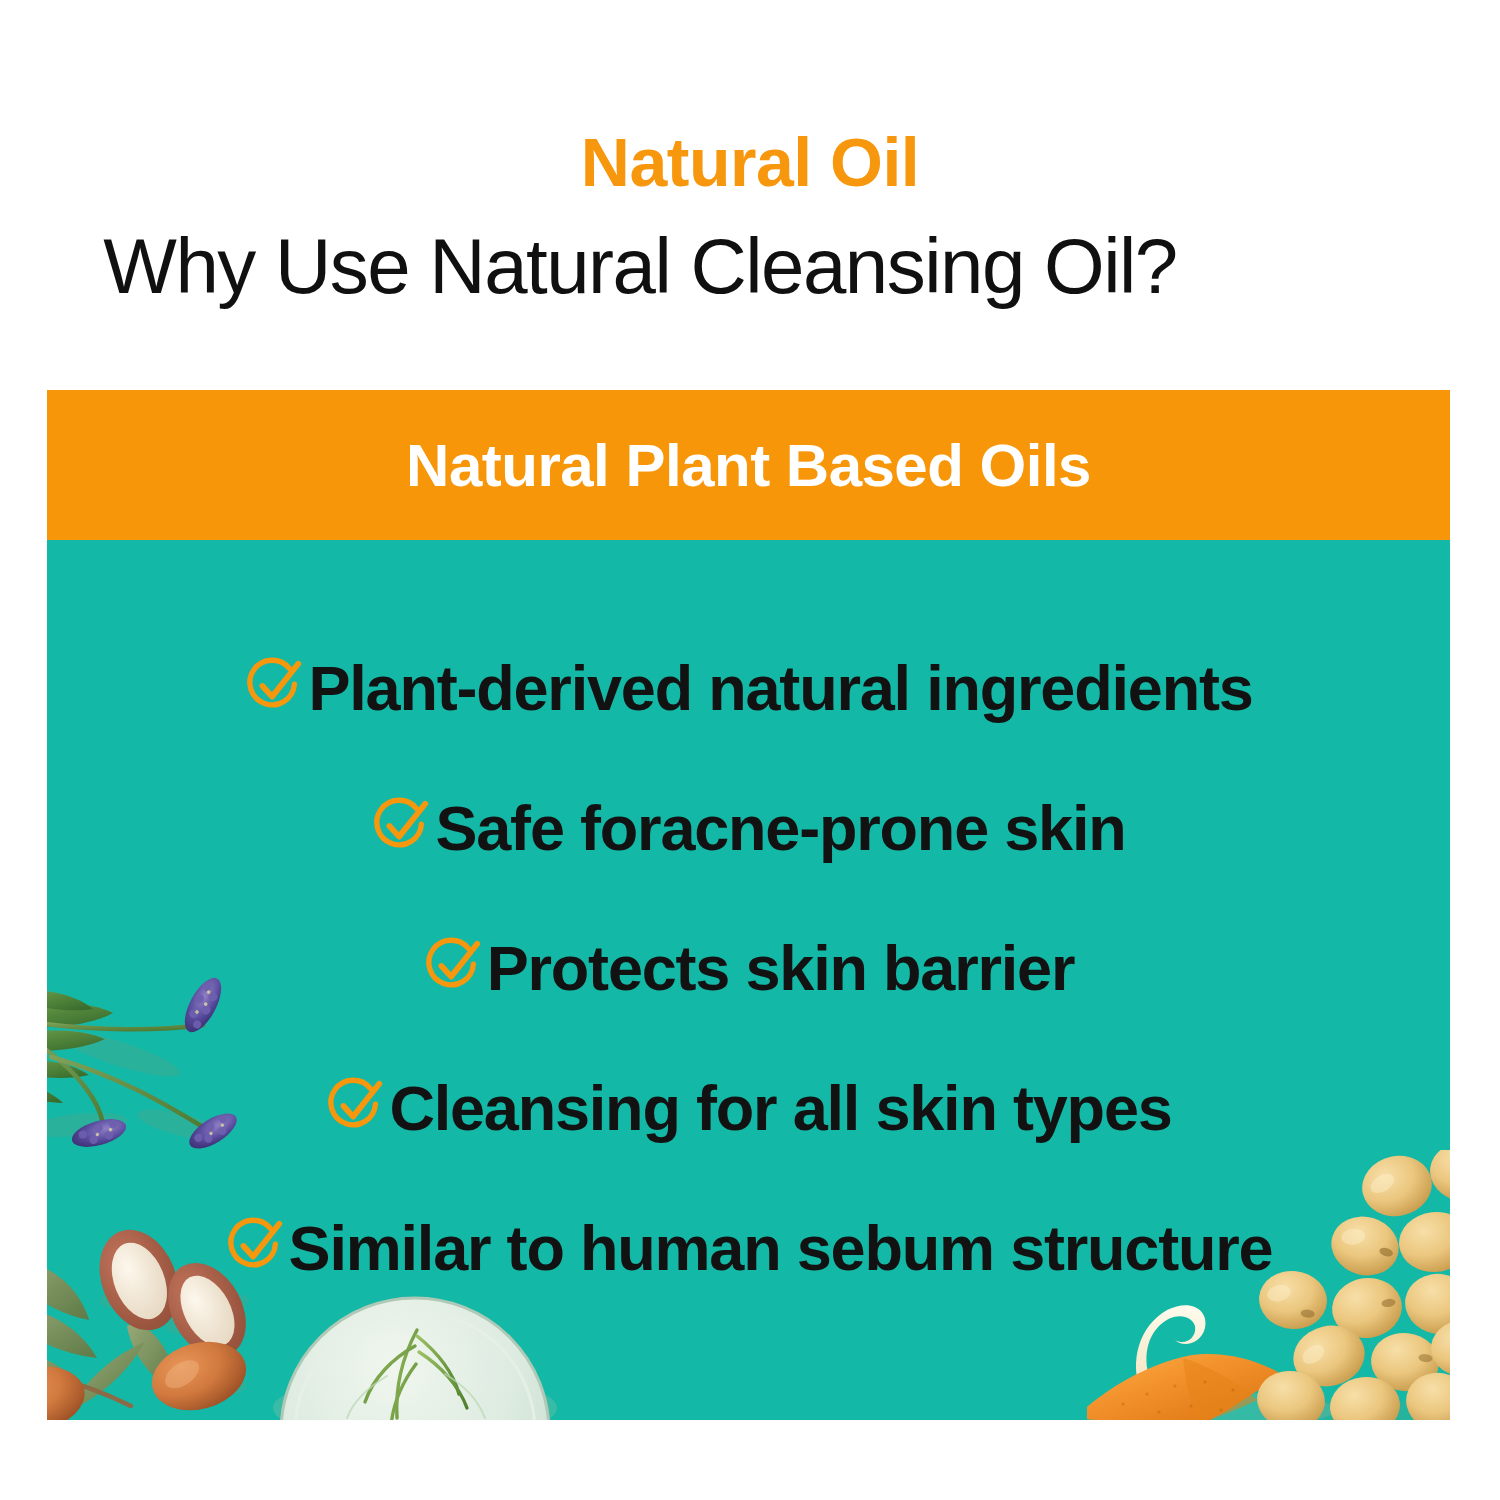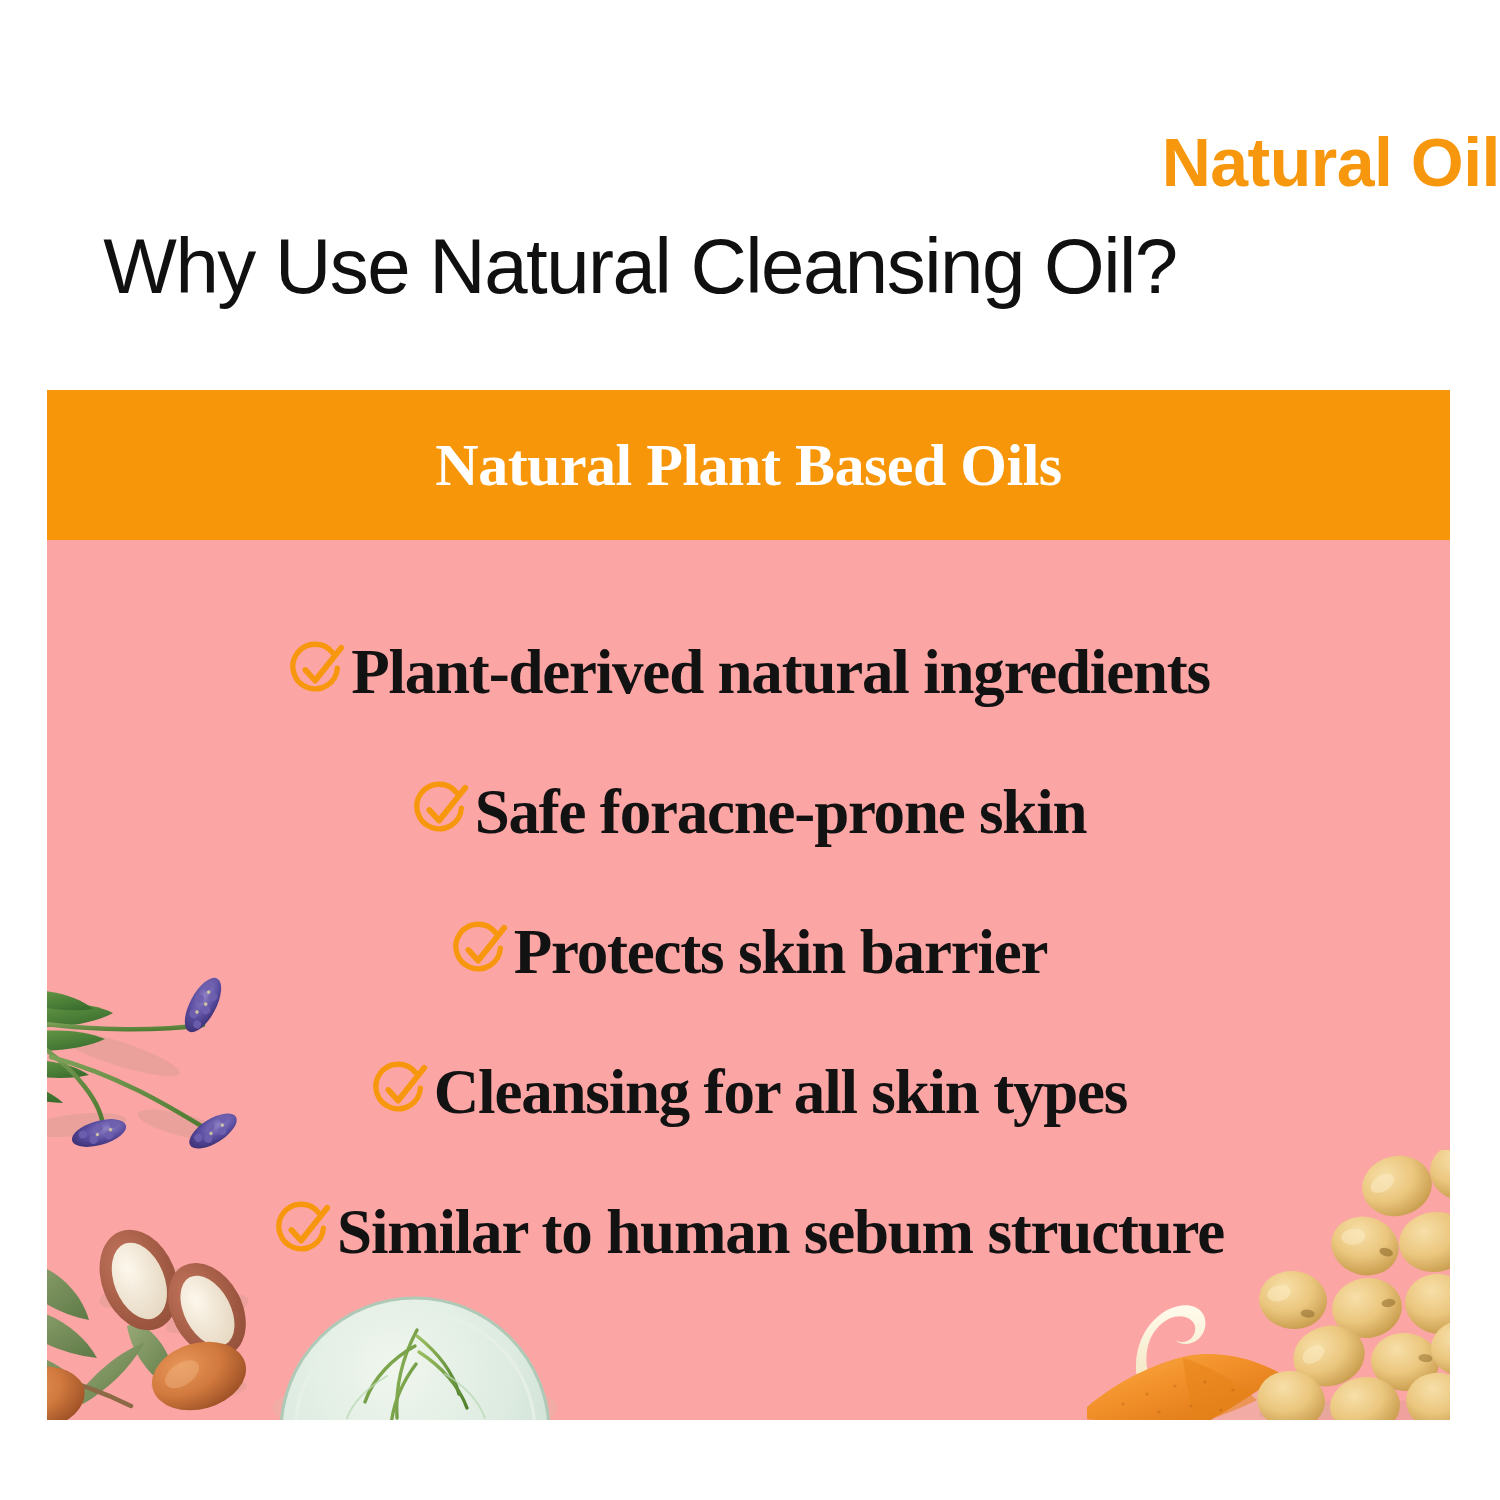--- a/index.html
+++ b/index.html
@@ -21,21 +21,21 @@
     height: 1500px;
     background: #ffffff;
   }
 
   
   .eyebrow {
     position: absolute;
     top: 128px;
     left: 0;
     width: 1500px;
-    text-align: right;
+    text-align: center;
     font-size: 68px;
     font-weight: 700;
     letter-spacing: -0.5px;
     color: #F7970D;
     line-height: 1.0;
   }
   .headline {
     position: absolute;
     top: 226px;
     left: 0;
@@ -48,23 +48,22 @@
     line-height: 1.05;
   }
 
   
   .card {
     position: absolute;
     left: 47px;
     top: 390px;
     width: 1403px;
     height: 1030px;
-    background: #fca5a5;
+    background: #14b8a6;
     overflow: hidden;
-    font-family: Liberation Serif, serif;
   }
   .card-header {
     position: absolute;
     left: 0;
     top: 0;
     width: 100%;
     height: 150px;
     background: #F8960A;
     display: flex;
     align-items: center;
@@ -74,21 +73,21 @@
     color: #ffffff;
     font-size: 60px;
     font-weight: 700;
     letter-spacing: -0.5px;
   }
 
   
   .benefits {
     position: absolute;
     left: 0;
-    top: 150px;
+    top: 166px;
     width: 100%;
     height: 880px;
     display: flex;
     flex-direction: column;
     justify-content: flex-start;
     padding-top: 62px;
     box-sizing: border-box;
     z-index: 4;
   }
   .benefit-row {

